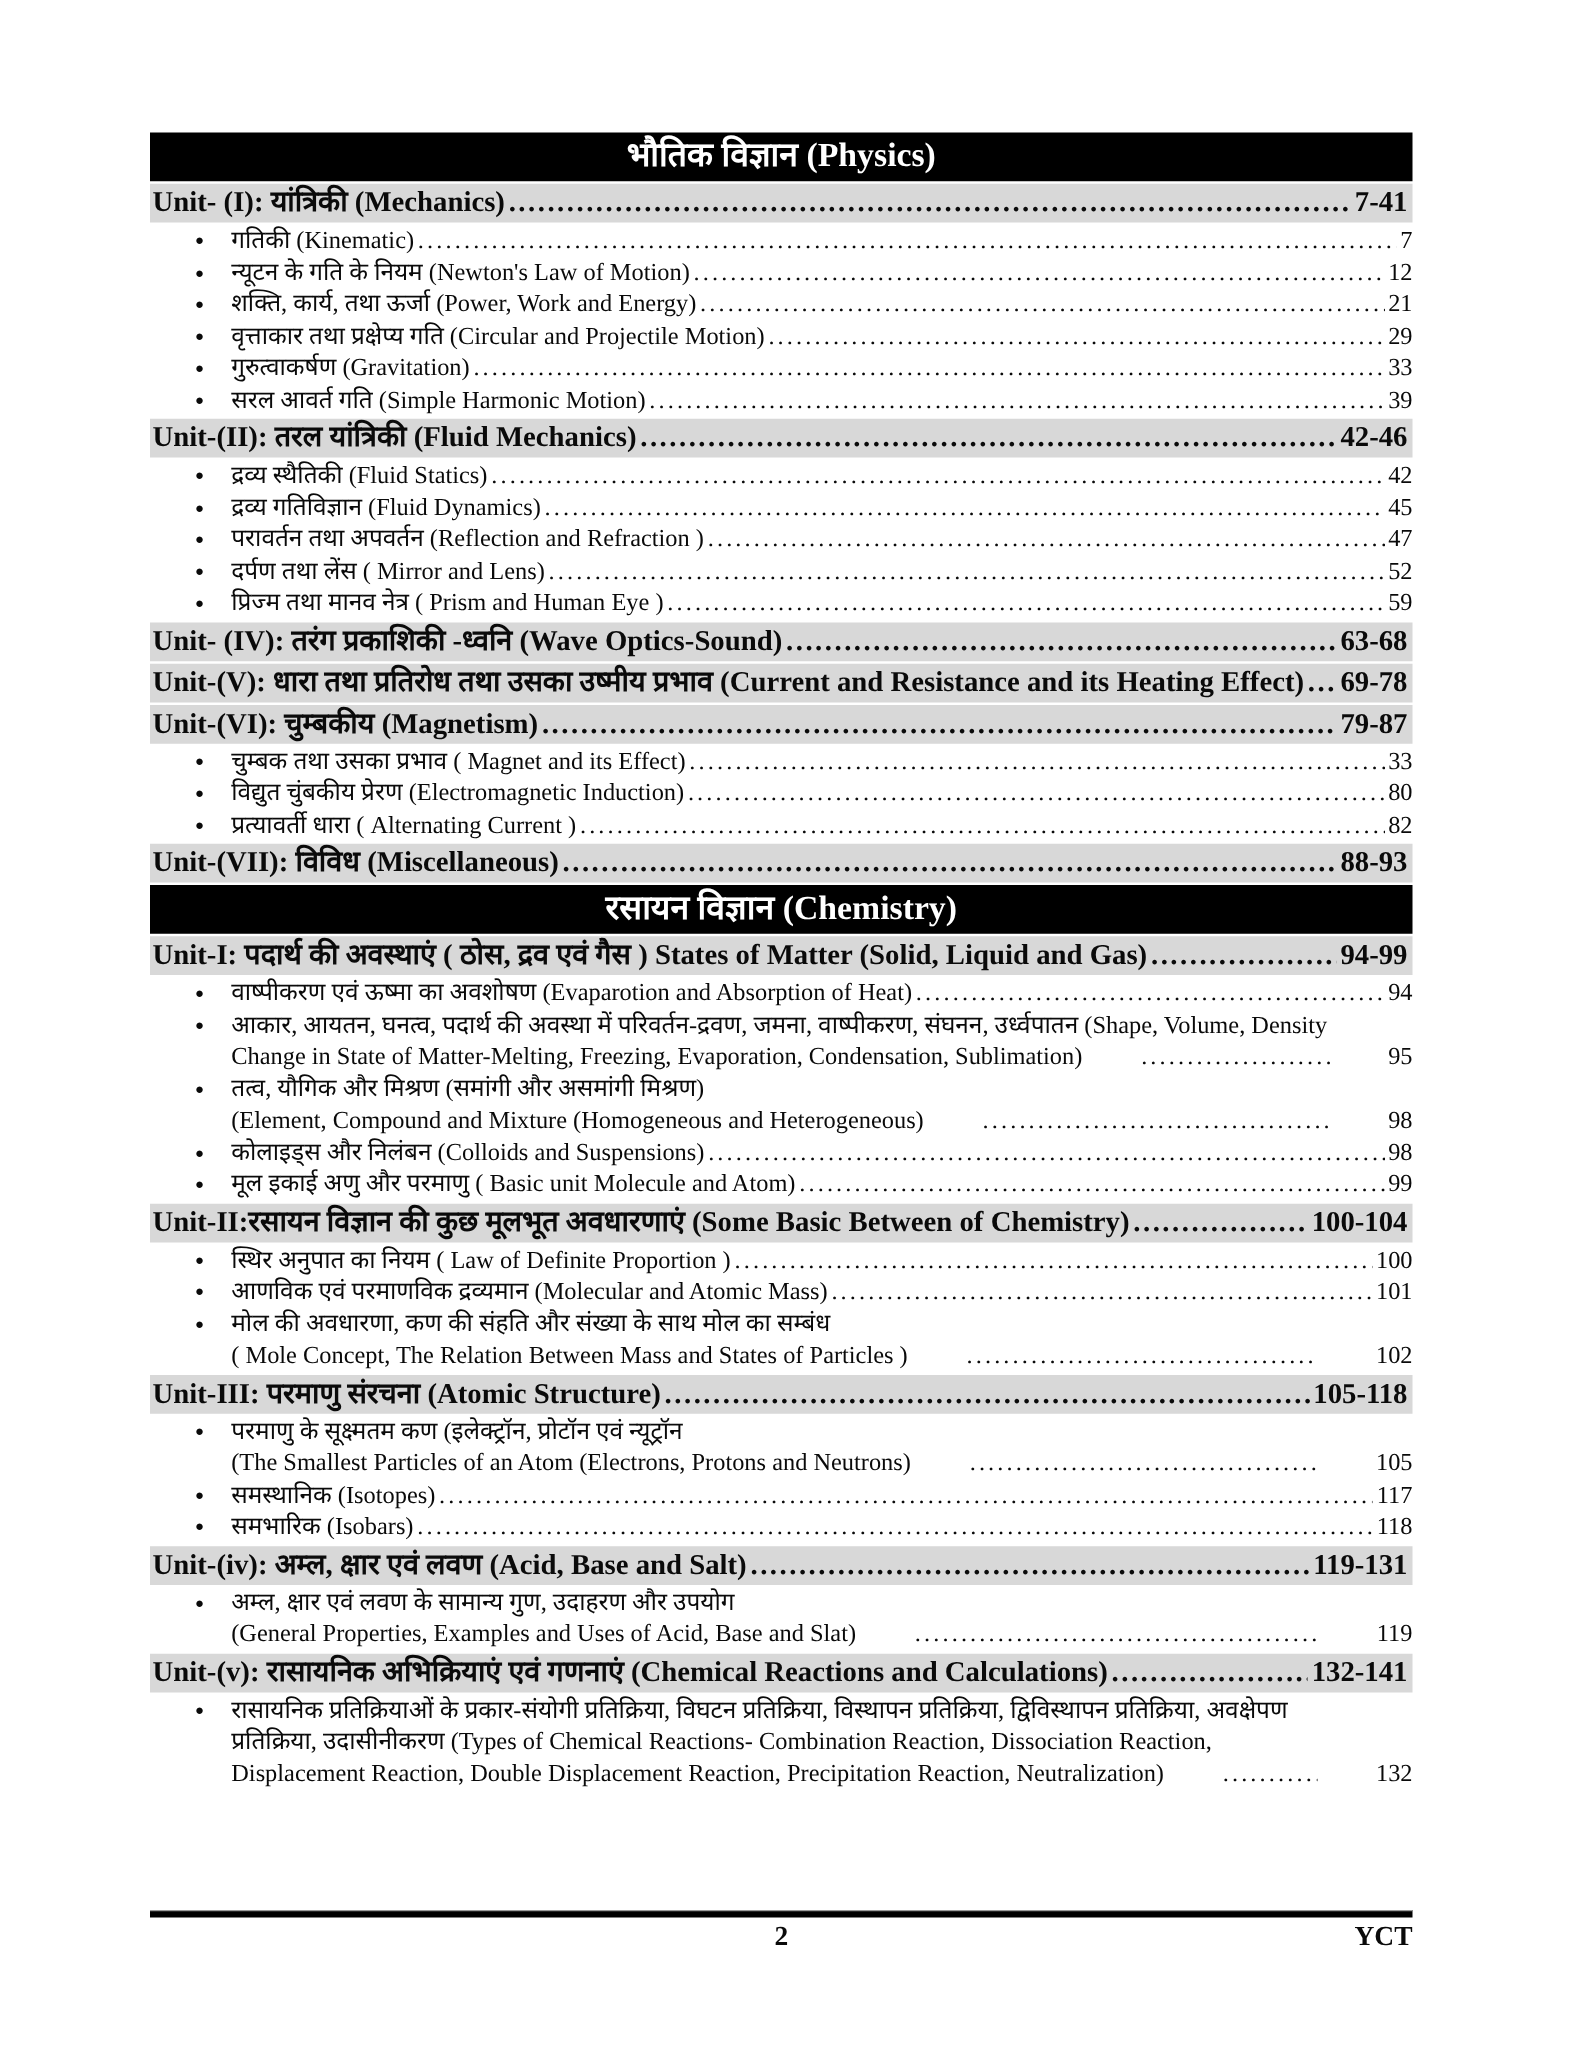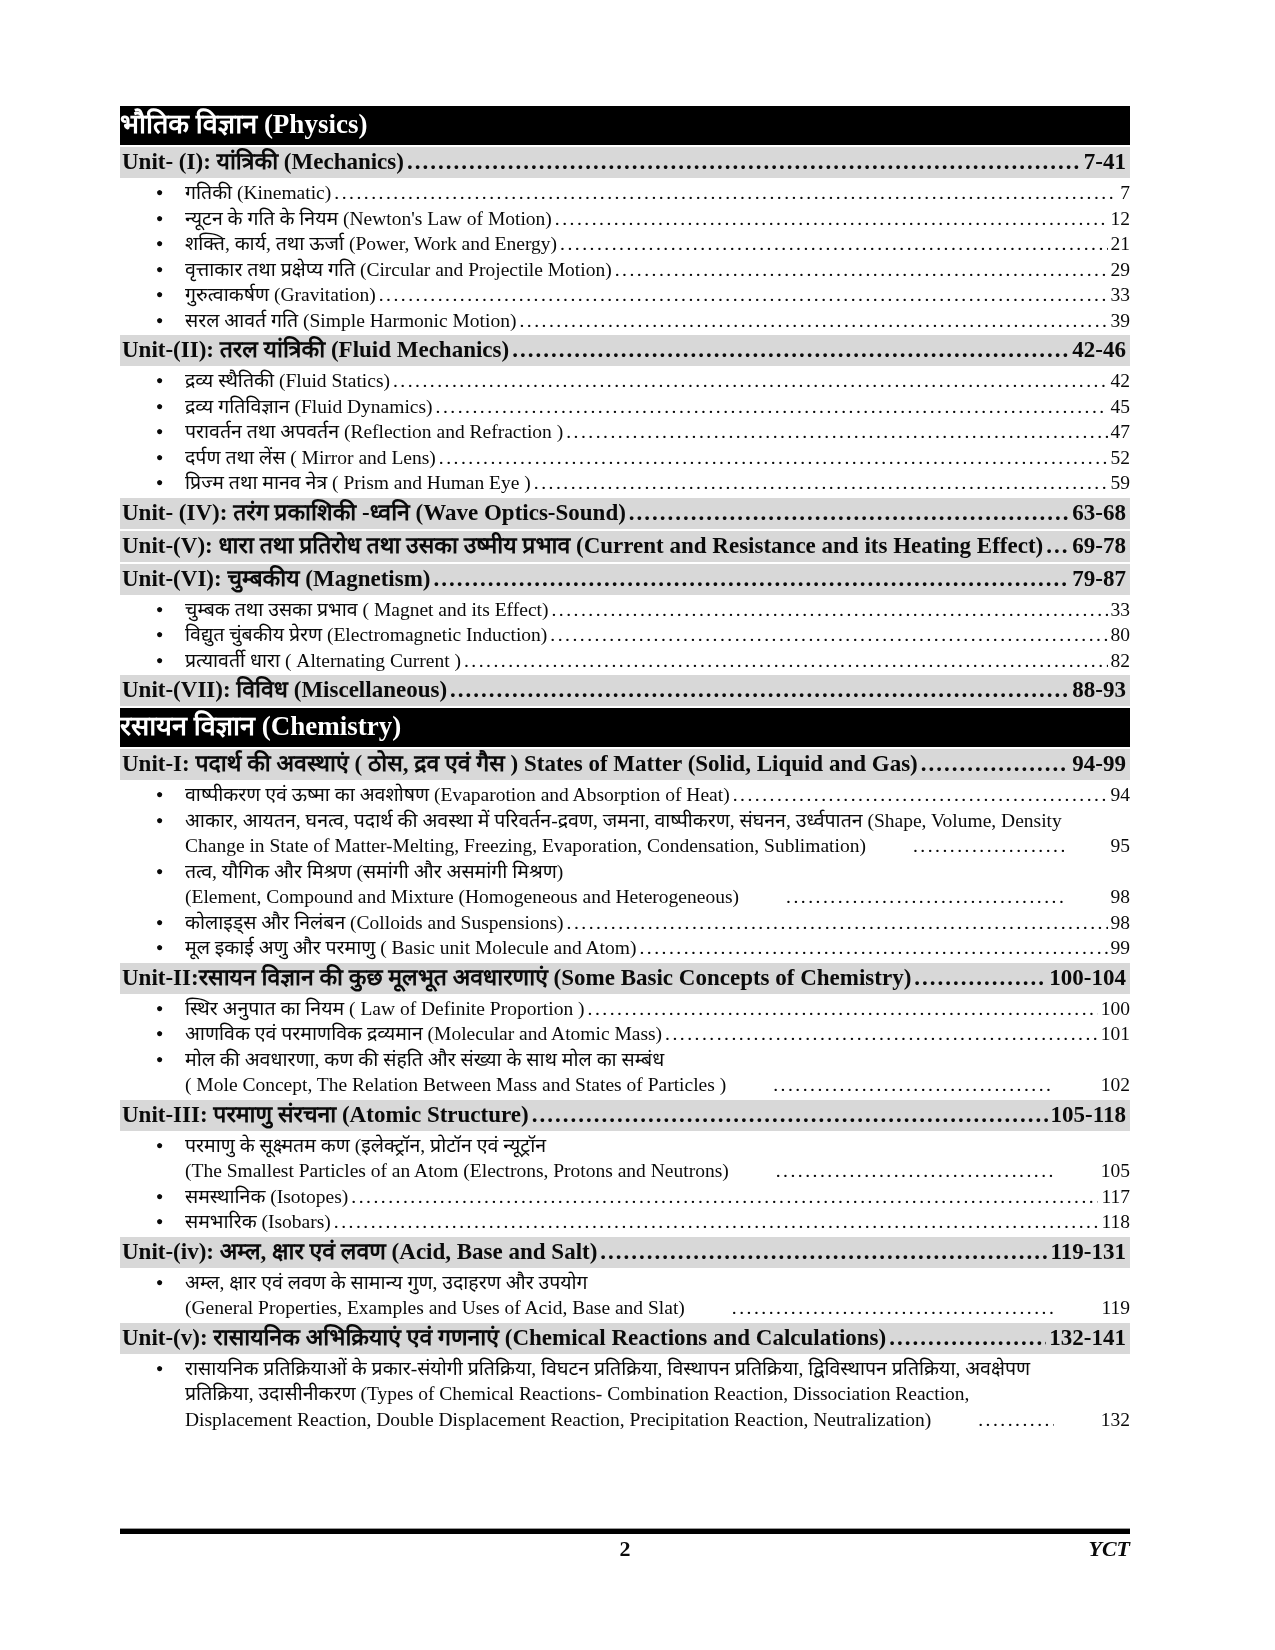--- a/index.html
+++ b/index.html
@@ -7,21 +7,21 @@
     width:1275px;height:1650px;position:relative;background:#ffffff;
     font-family:"Liberation Serif","DejaVu Serif",serif;color:#0a0a0a;
     overflow:hidden;
   }
   .sheet{position:absolute;left:120px;top:104px;width:1010px;}
   .page-title{
     text-align:center;font-weight:bold;font-size:50px;line-height:54px;
     margin:0 0 8px 0;letter-spacing:1px;
   }
   .banner{
-    background:#000000;color:#ffffff;font-weight:bold;
+    background:#000000;color:#ffffff;text-align:center;font-weight:bold;
     font-size:27px;line-height:32px;padding:2px 0 5px 0;margin:2px 0;
   }
   .unit-band{
     display:flex;align-items:flex-end;background:#d8d8d8;
     font-weight:bold;font-size:23px;line-height:27px;
     padding:1px 4px 3px 2px;margin:2px 0;
   }
   .unit-label{flex:0 1 auto;}
   .unit-pages{flex:none;font-weight:bold;}
   .toc-item{margin:0;}
@@ -44,21 +44,21 @@
   .unit-band .leader::after{letter-spacing:2px;}
   .footer-rule{
     position:absolute;left:120px;width:1010px;top:1528px;height:5px;
     background:#000000;border-top:1px solid #999999;
   }
   .footer{
     position:absolute;left:120px;width:1010px;top:1536px;height:30px;
     font-weight:bold;font-size:22px;
   }
   .footer .footer-page{position:absolute;left:50%;transform:translateX(-50%);}
-  .footer .footer-pub{position:absolute;right:0;font-style:italic;}
+  .footer .footer-pub{position:absolute;right:0;}
 </style>
 </head>
 <body>
 
 <div class="sheet">
   <div id="toc">
       <div class="banner">भौतिक विज्ञान (Physics)</div>
       <div class="unit-band">
         <span class="unit-label">Unit- (I): यांत्रिकी (Mechanics)</span>
         <span class="leader"></span>
@@ -247,21 +247,21 @@
       </div>
       <div class="toc-item">
         <div class="row first">
           <span class="bullet">●</span>
           <span class="itxt">मूल इकाई अणु और परमाणु ( Basic unit Molecule and Atom) </span>
           <span class="leader"></span>
           <span class="pnum">99</span>
         </div>
       </div>
       <div class="unit-band">
-        <span class="unit-label">Unit-II:रसायन विज्ञान की कुछ मूलभूत अवधारणाएं (Some Basic Concepts of Chemistry)</span>
+        <span class="unit-label">Unit-II:रसायन विज्ञान की कुछ मूलभूत अवधारणाएं (Some Basic Between of Chemistry)</span>
         <span class="leader"></span>
         <span class="unit-pages">100-104</span>
       </div>
       <div class="toc-item">
         <div class="row first">
           <span class="bullet">●</span>
           <span class="itxt">स्थिर अनुपात का नियम ( Law of Definite Proportion ) </span>
           <span class="leader"></span>
           <span class="pnum">100</span>
         </div>

